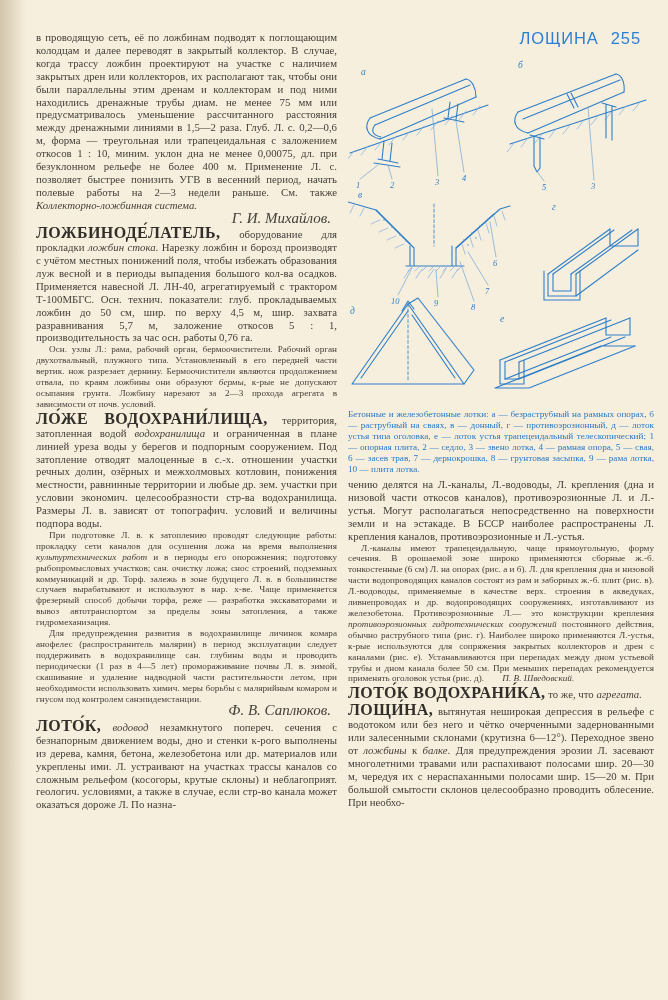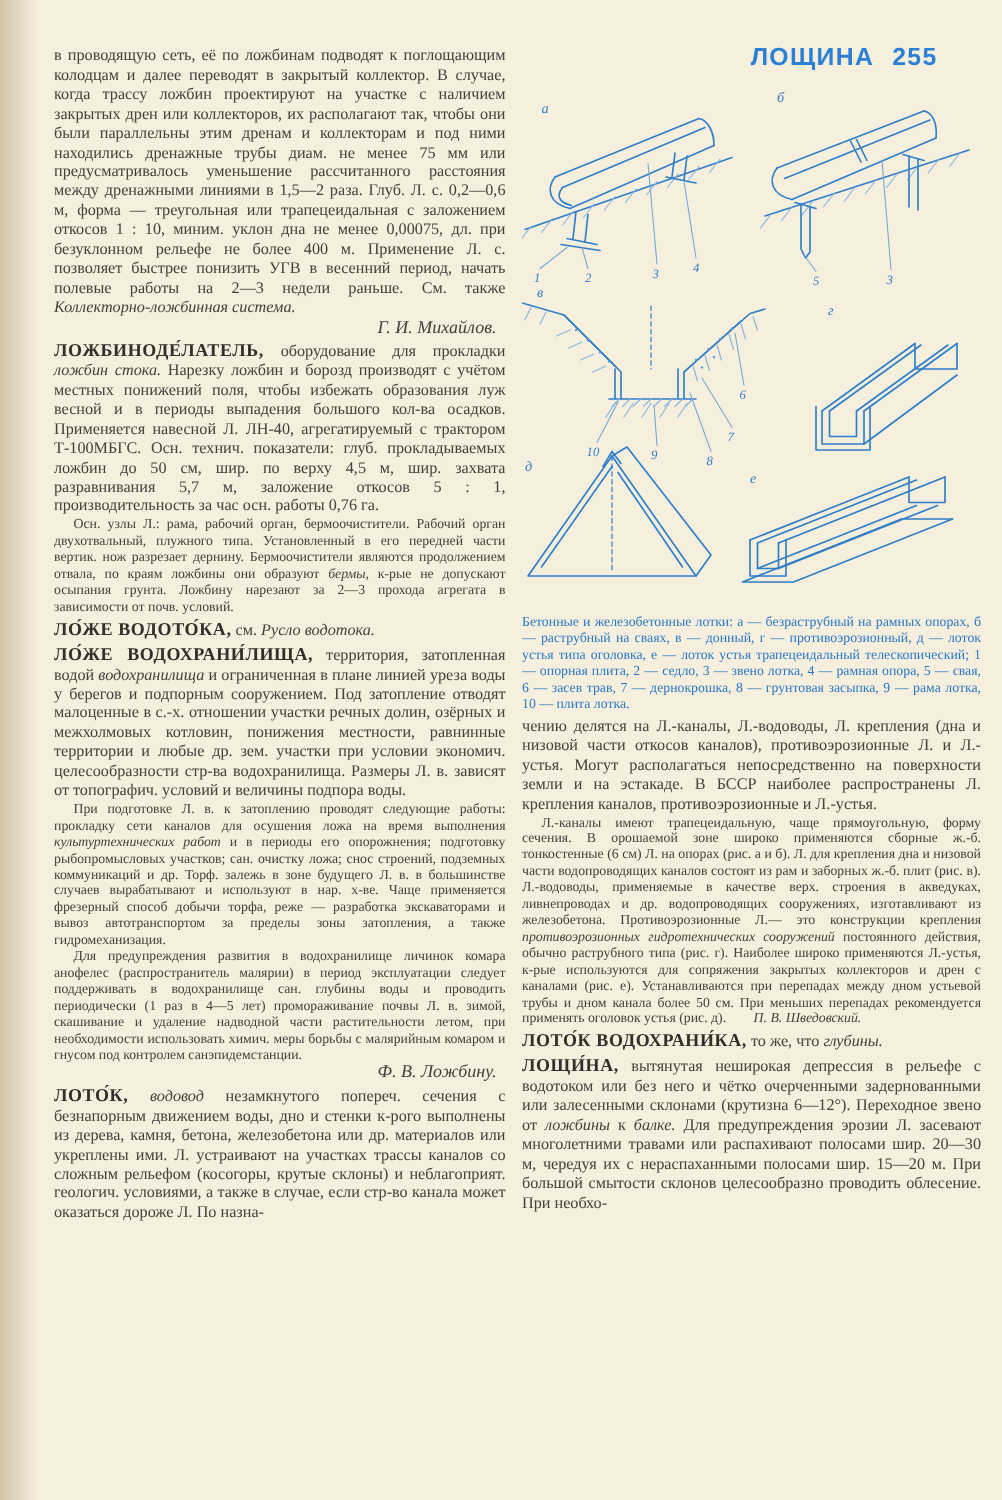--- a/index.html
+++ b/index.html
@@ -2,33 +2,33 @@
 <html><head>
 <meta charset="utf-8">
 <style>
   html,body{margin:0;padding:0;background:#ffffff;}
   .page{position:relative;width:668px;height:1000px;overflow:hidden;
     background:linear-gradient(90deg,#d9cdae 0px,#eade c4 0,#e9dec6 12px,#f3ecd8 34px,#f7f1df 55%,#faf5e7 100%);
     background-color:#f6efdd;
     font-family:"Liberation Serif",serif;color:#45403a;}
   .gutter{position:absolute;left:0;top:0;width:26px;height:1000px;
     background:linear-gradient(90deg,rgba(150,130,90,.38),rgba(150,130,90,0));}
-  .header{position:absolute;top:29px;right:43px;font-family:"Liberation Sans",sans-serif;
-    font-weight:bold;font-size:16.5px;color:#2b7fd4;letter-spacing:.9px;white-space:nowrap;}
+  .header{position:absolute;top:29px;right:27px;font-family:"Liberation Sans",sans-serif;
+    font-weight:normal;font-size:16.5px;color:#2b7fd4;letter-spacing:.9px;white-space:nowrap;}
   .header .num{margin-left:12px;}
   .col{position:absolute;}
   .col-left{left:36px;top:31px;width:301px;}
   .col-right{left:348px;top:52px;width:306px;}
   p{margin:0;text-align:justify;}
   .body{font-size:10.8px;line-height:12.9px;}
   .small{font-size:9.2px;line-height:10.9px;text-indent:13px;}
   .entry{margin-top:3px;}
-  .head{font-weight:bold;font-size:12px;letter-spacing:.4px;color:#322e29;}
+  .head{font-weight:bold;font-size:16px;letter-spacing:.4px;color:#322e29;}
   i{font-style:italic;}
-  .sig{text-align:right;font-style:italic;font-size:12px;line-height:11.5px;padding-right:6px;margin:1px 0 2px 0;}
+  .sig{text-align:right;font-style:italic;font-size:15px;line-height:11.5px;padding-right:6px;margin:1px 0 2px 0;}
   .sig-inline{font-style:italic;margin-left:16px;}
   figure{margin:0;}
   .caption{color:#2878c8;font-weight:normal;font-size:9.2px;line-height:11px;text-align:justify;margin-top:5px;}
   .fsvg{display:block;}
   .fsvg path,.fsvg line,.fsvg polyline{fill:none;stroke:#2e7ec9;stroke-width:1.1;stroke-linecap:round;stroke-linejoin:round;}
   .fsvg .hatch{stroke:#8ab6e2;stroke-width:.8;}
   .fsvg .callout{stroke:#6ea6d9;stroke-width:.7;}
   .fsvg .dash{stroke-dasharray:3,2.2;stroke-width:.8;}
   .fsvg text{fill:#2e7ec9;font-style:italic;font-family:"Liberation Serif",serif;}
   .fsvg .flbl{font-size:9.5px;}
@@ -45,26 +45,25 @@
     <span>ЛОЩИНА</span><span class="num">255</span>
   </div>
 
   <div class="col col-left">
     <p class="body"><span>в проводящую сеть, её по ложбинам подводят к поглощающим колодцам и далее переводят в закрытый коллектор. В случае, когда трассу ложбин проектируют на участке с наличием закрытых дрен или коллекторов, их располагают так, чтобы они были параллельны этим дренам и коллекторам и под ними находились дренажные трубы диам. не менее 75 мм или предусматривалось уменьшение рассчитанного расстояния между дренажными линиями в 1,5—2 раза. Глуб. Л. с. 0,2—0,6 м, форма — треугольная или трапецеидальная с заложением откосов 1 : 10, миним. уклон дна не менее 0,00075, дл. при безуклонном рельефе не более 400 м. Применение Л. с. позволяет быстрее понизить УГВ в весенний период, начать полевые работы на 2—3 недели раньше. См. также </span><i>Коллекторно-ложбинная система.</i></p>
     <p class="sig">Г. И. Михайлов.</p>
 
     <p class="body entry"><span class="head">ЛОЖБИНОДЕ́ЛАТЕЛЬ,</span><span> оборудование для прокладки </span><i>ложбин стока.</i><span> Нарезку ложбин и борозд производят с учётом местных понижений поля, чтобы избежать образования луж весной и в периоды выпадения большого кол-ва осадков. Применяется навесной Л. ЛН-40, агрегатируемый с трактором Т-100МБГС. Осн. технич. показатели: глуб. прокладываемых ложбин до 50 см, шир. по верху 4,5 м, шир. захвата разравнивания 5,7 м, заложение откосов 5 : 1, производительность за час осн. работы 0,76 га.</span></p>
     <p class="small"><span>Осн. узлы Л.: рама, рабочий орган, бермоочистители. Рабочий орган двухотвальный, плужного типа. Установленный в его передней части вертик. нож разрезает дернину. Бермоочистители являются продолжением отвала, по краям ложбины они образуют </span><i>бермы,</i><span> к-рые не допускают осыпания грунта. Ложбину нарезают за 2—3 прохода агрегата в зависимости от почв. условий.</span></p>
 
-    <p class="body entry"><span class="head">ЛО́ЖЕ ВОДОТО́КА,</span><span> см. </span><i>Русло водотока.</i></p>
 
     <p class="body entry"><span class="head">ЛО́ЖЕ ВОДОХРАНИ́ЛИЩА,</span><span> территория, затопленная водой </span><i>водохранилища</i><span> и ограниченная в плане линией уреза воды у берегов и подпорным сооружением. Под затопление отводят малоценные в с.-х. отношении участки речных долин, озёрных и межхолмовых котловин, понижения местности, равнинные территории и любые др. зем. участки при условии экономич. целесообразности стр-ва водохранилища. Размеры Л. в. зависят от топографич. условий и величины подпора воды.</span></p>
     <p class="small"><span>При подготовке Л. в. к затоплению проводят следующие работы: прокладку сети каналов для осушения ложа на время выполнения </span><i>культуртехнических работ</i><span> и в периоды его опорожнения; подготовку рыбопромысловых участков; сан. очистку ложа; снос строений, подземных коммуникаций и др. Торф. залежь в зоне будущего Л. в. в большинстве случаев вырабатывают и используют в нар. х-ве. Чаще применяется фрезерный способ добычи торфа, реже — разработка экскаваторами и вывоз автотранспортом за пределы зоны затопления, а также гидромеханизация.</span></p>
     <p class="small"><span>Для предупреждения развития в водохранилище личинок комара анофелес (распространитель малярии) в период эксплуатации следует поддерживать в водохранилище сан. глубины воды и проводить периодически (1 раз в 4—5 лет) промораживание почвы Л. в. зимой, скашивание и удаление надводной части растительности летом, при необходимости использовать химич. меры борьбы с малярийным комаром и гнусом под контролем санэпидемстанции.</span></p>
-    <p class="sig">Ф. В. Ложбину.</p>
+    <p class="sig">Ф. В. Саплюков.</p>
 
     <p class="body entry"><span class="head">ЛОТО́К,</span><span> </span><i>водовод</i><span> незамкнутого попереч. сечения с безнапорным движением воды, дно и стенки к-рого выполнены из дерева, камня, бетона, железобетона или др. материалов или укреплены ими. Л. устраивают на участках трассы каналов со сложным рельефом (косогоры, крутые склоны) и неблагоприят. геологич. условиями, а также в случае, если стр-во канала может оказаться дороже Л. По назна-</span></p>
   </div>
 
   <div class="col col-right">
     <figure>
       <svg class="fsvg" width="306" height="352" viewBox="0 0 306 352">
 
         <g>
           <text class="flbl" x="13" y="23">а</text>
@@ -144,17 +143,17 @@
           <path d="M152,308 L258,266 M157,310 L263,268 M171,310 L277,268 M176,308 L282,266"></path>
           <path d="M157,327 L263,285 M171,327 L277,285 M258,266 L258,283 L282,283 L282,266 M253,294 L287,294"></path>
         </g>
       </svg>
       <figcaption class="caption">Бетонные и железобетонные лотки: а — безраструбный на рамных опорах, б — раструбный на сваях, в — донный, г — противоэрозионный, д — лоток устья типа оголовка, е — лоток устья трапецеидальный телескопический; 1 — опорная плита, 2 — седло, 3 — звено лотка, 4 — рамная опора, 5 — свая, 6 — засев трав, 7 — дернокрошка, 8 — грунтовая засыпка, 9 — рама лотка, 10 — плита лотка.</figcaption>
     </figure>
 
     <p class="body entry"><span>чению делятся на Л.-каналы, Л.-водоводы, Л. крепления (дна и низовой части откосов каналов), противоэрозионные Л. и Л.-устья. Могут располагаться непосредственно на поверхности земли и на эстакаде. В БССР наиболее распространены Л. крепления каналов, противоэрозионные и Л.-устья.</span></p>
     <p class="small"><span>Л.-каналы имеют трапецеидальную, чаще прямоугольную, форму сечения. В орошаемой зоне широко применяются сборные ж.-б. тонкостенные (6 см) Л. на опорах (рис. а и б). Л. для крепления дна и низовой части водопроводящих каналов состоят из рам и заборных ж.-б. плит (рис. в). Л.-водоводы, применяемые в качестве верх. строения в акведуках, ливнепроводах и др. водопроводящих сооружениях, изготавливают из железобетона. Противоэрозионные Л.— это конструкции крепления </span><i>противоэрозионных гидротехнических сооружений</i><span> постоянного действия, обычно раструбного типа (рис. г). Наиболее широко применяются Л.-устья, к-рые используются для сопряжения закрытых коллекторов и дрен с каналами (рис. е). Устанавливаются при перепадах между дном устьевой трубы и дном канала более 50 см. При меньших перепадах рекомендуется применять оголовок устья (рис. д). </span><span class="sig-inline">П. В. Шведовский.</span></p>
 
-    <p class="body entry"><span class="head">ЛОТО́К ВОДОХРАНИ́КА,</span><span> то же, что </span><i>глубины.</i></p>
+    <p class="body entry"><span class="head">ЛОТО́К ВОДОХРАНИ́КА,</span><span> то же, что </span><i>агрегата.</i></p>
 
     <p class="body entry"><span class="head">ЛОЩИ́НА,</span><span> вытянутая неширокая депрессия в рельефе с водотоком или без него и чётко очерченными задернованными или залесенными склонами (крутизна 6—12°). Переходное звено от </span><i>ложбины</i><span> к </span><i>балке.</i><span> Для предупреждения эрозии Л. засевают многолетними травами или распахивают полосами шир. 20—30 м, чередуя их с нераспаханными полосами шир. 15—20 м. При большой смытости склонов целесообразно проводить облесение. При необхо-</span></p>
   </div>
 </div>
 
 </body></html>

